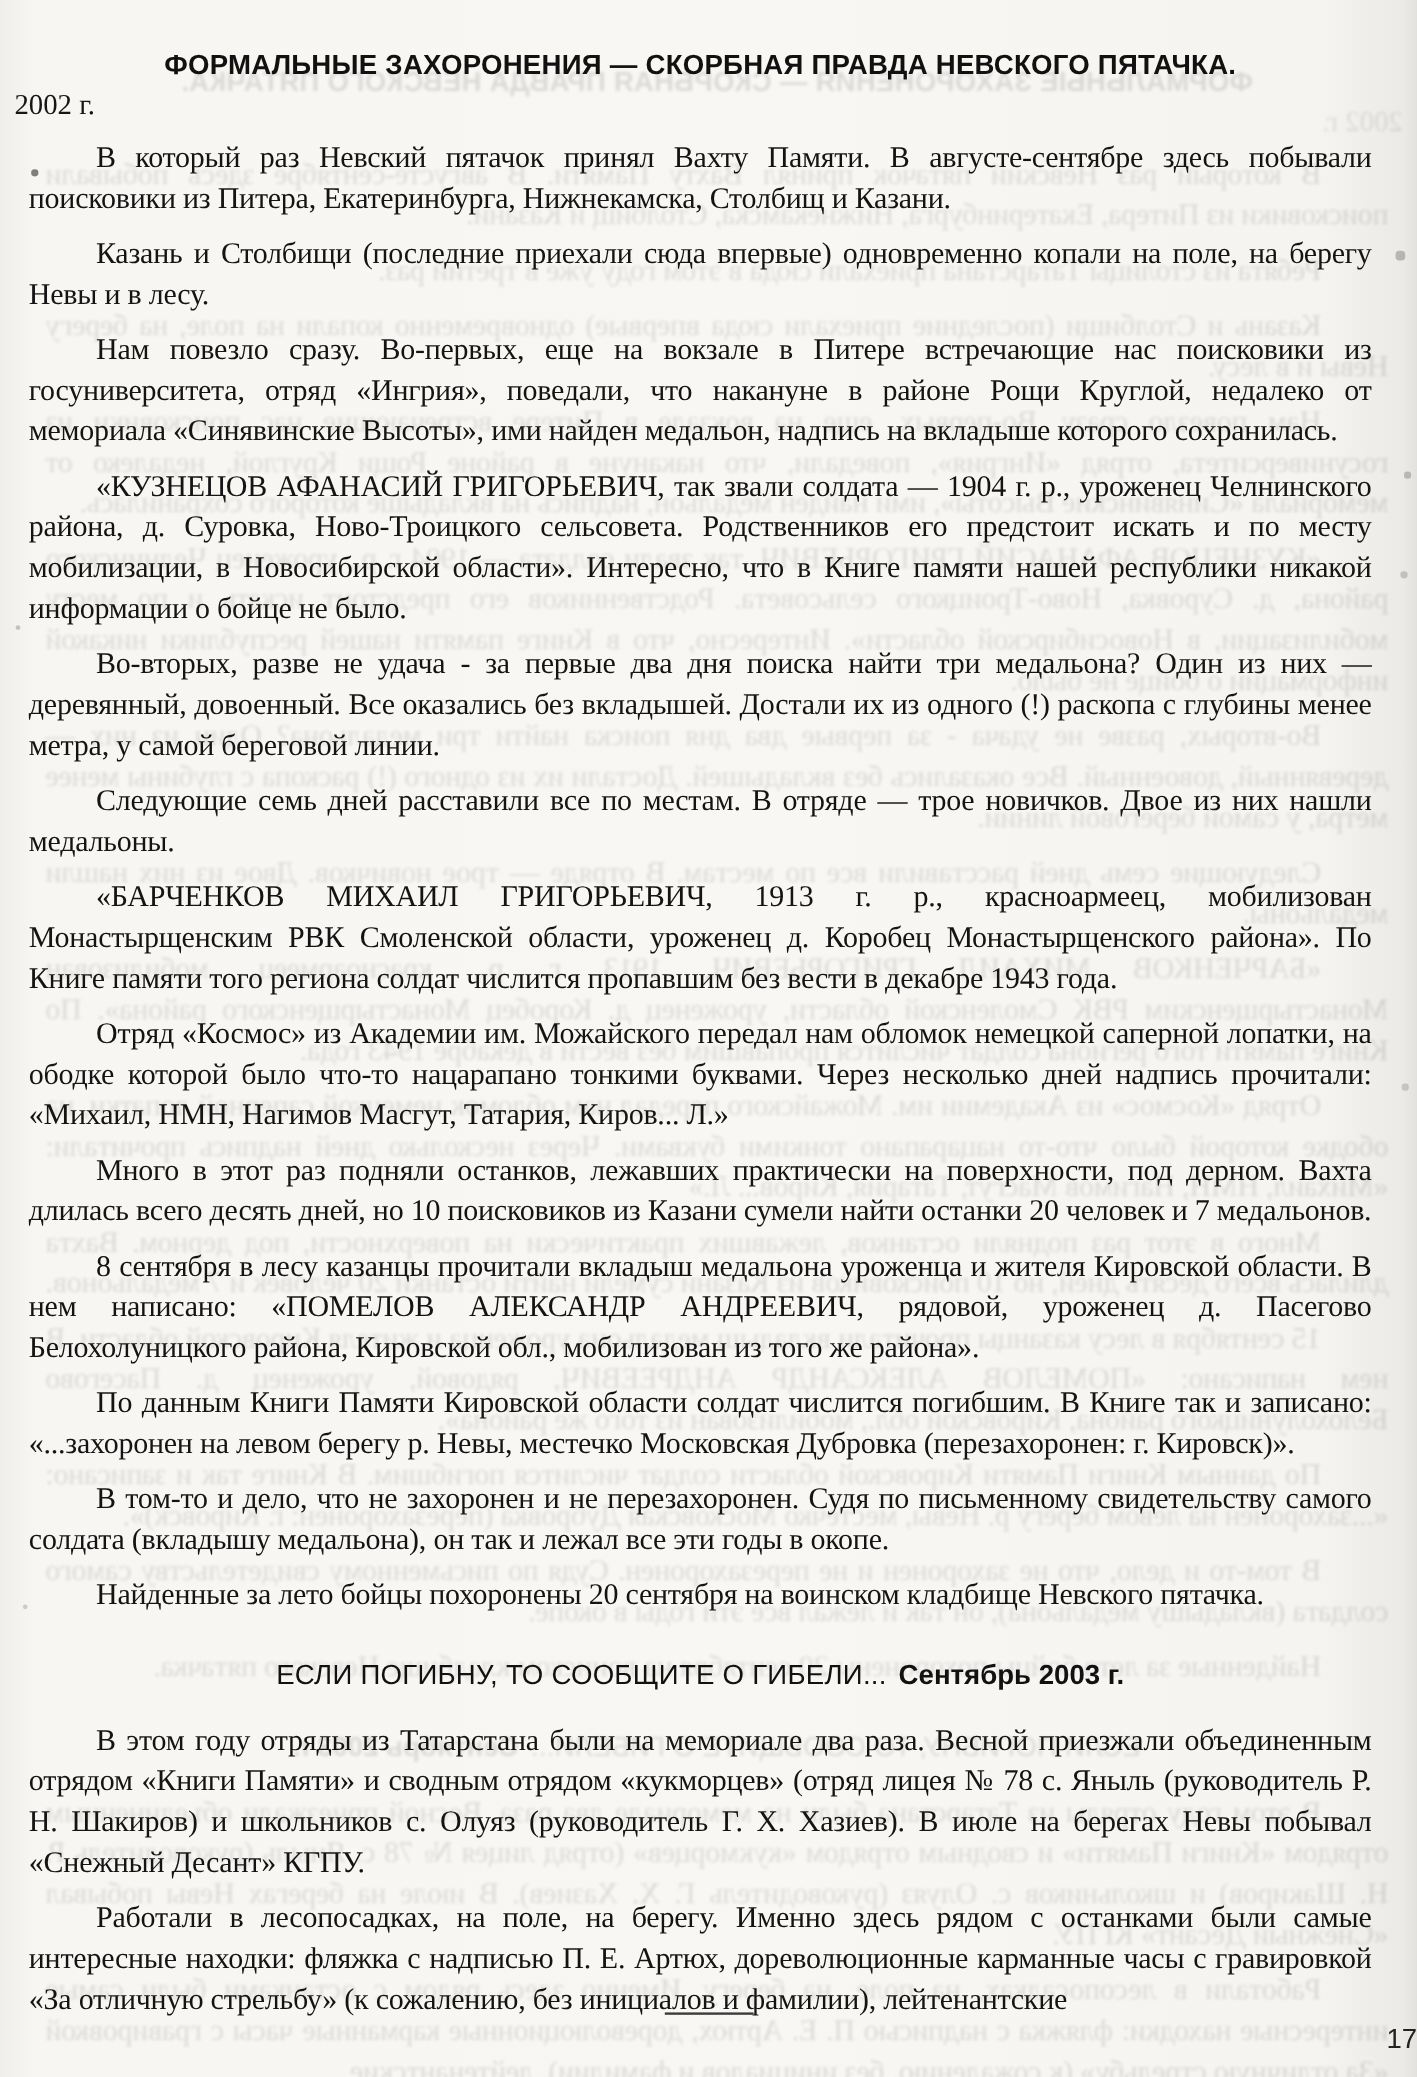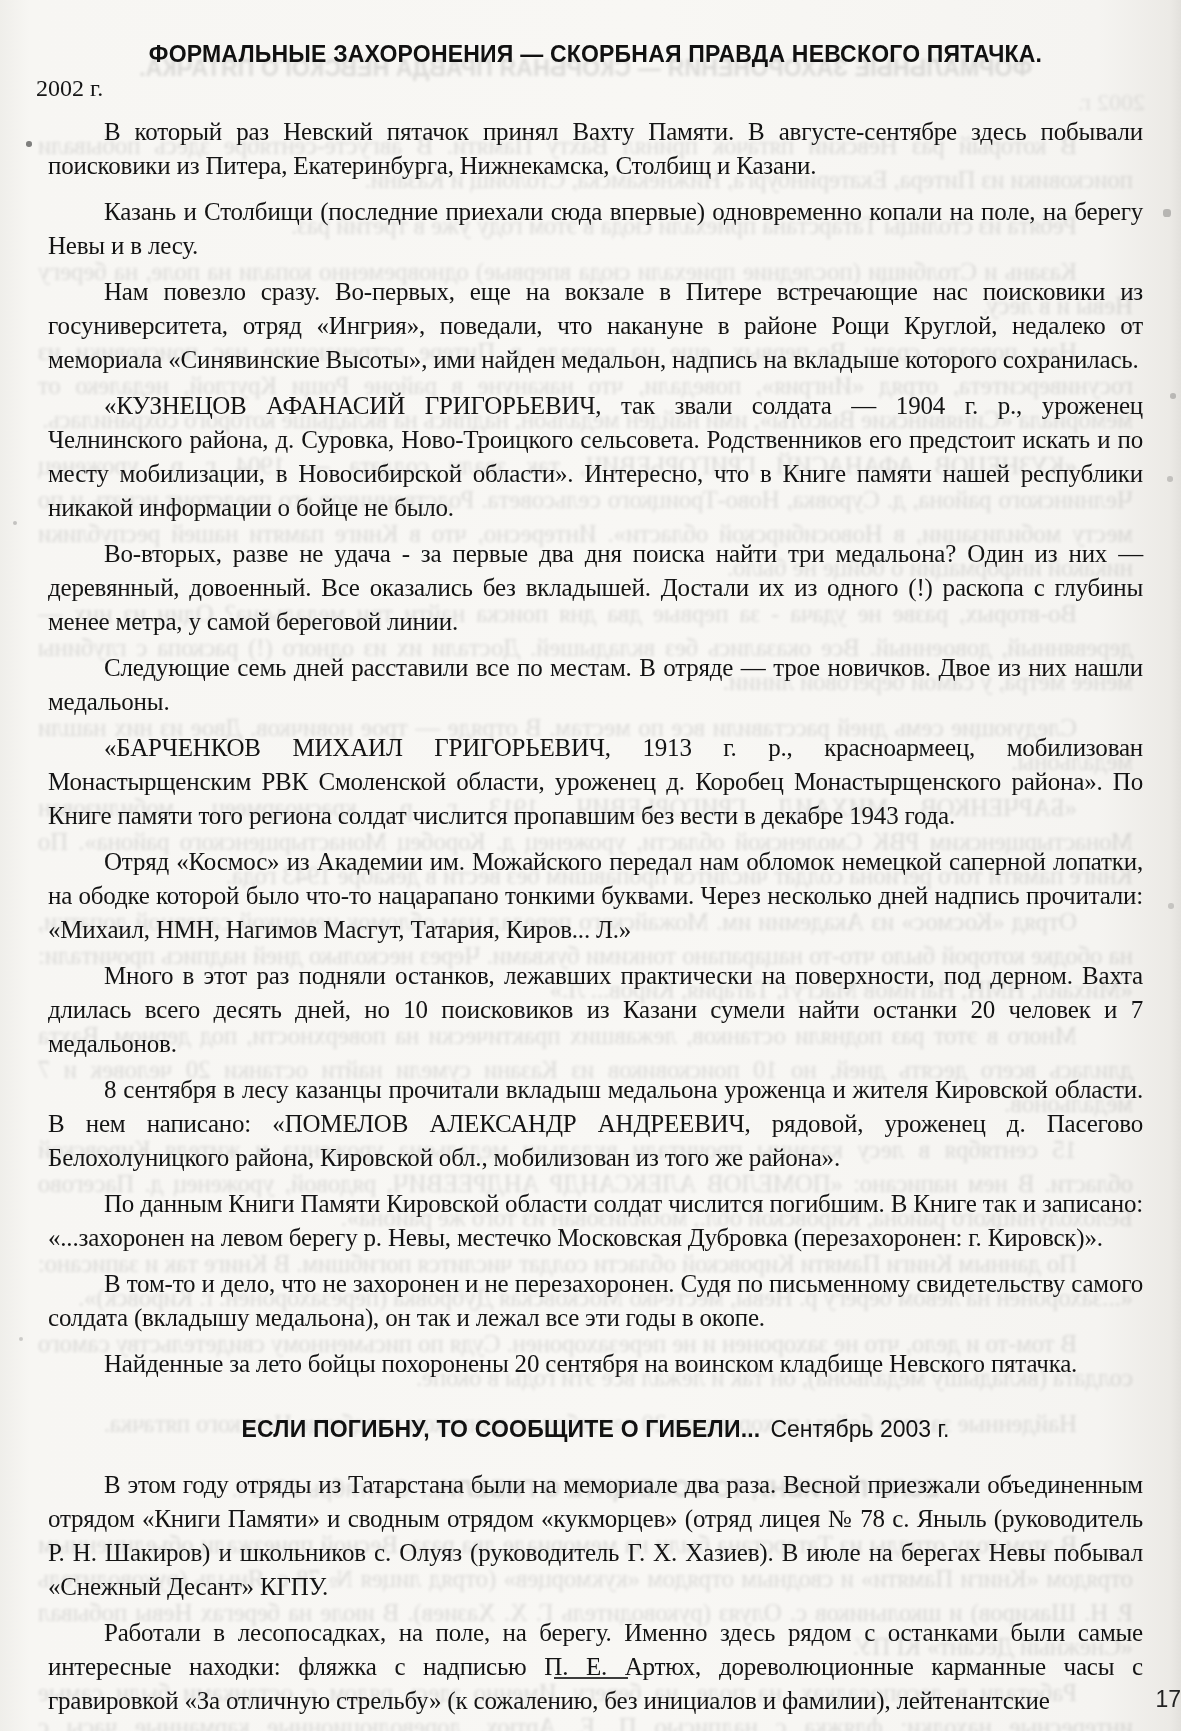--- a/index.html
+++ b/index.html
@@ -24,21 +24,21 @@
     transform:scaleX(-1);
     filter:blur(1.4px);
     opacity:0.12;
     color:#444;
     pointer-events:none;
     user-select:none;
   }
   .bleed .content { position:static; }
   .content {
     position:relative; z-index:1;
-    padding:40px 26px 0 36px;
+    padding:40px 26px 0 12px;
   }
   h1.doc-title {
     margin:0 0 4px 0;
     text-align:center;
     font-family:"Liberation Sans", "DejaVu Sans", sans-serif;
     font-weight:700;
     font-size:23px;
     line-height:1.25;
     letter-spacing:0.2px;
     color:#111;
@@ -61,22 +61,22 @@
   }
   h2.doc-heading2 {
     margin:34px 0 24px 0;
     text-align:center;
     font-family:"Liberation Sans", "DejaVu Sans", sans-serif;
     font-size:23px;
     line-height:1.25;
     font-weight:400;
     color:#111;
   }
-  h2.doc-heading2 .h2-main { font-weight:700; letter-spacing:0.2px; }
-  h2.doc-heading2 .h2-date { font-weight:400; margin-left:10px; }
+  h2.doc-heading2 .h2-main { font-weight:400; letter-spacing:0.2px; }
+  h2.doc-heading2 .h2-date { font-weight:700; margin-left:10px; }
   .footer {
     position:absolute;
     left:0; bottom:18px; width:100%;
     z-index:2;
     text-align:right;
   }
   .footer-rule {
     width:74px; height:2px;
     background:#3c3c3c;
     margin:0 auto 7px auto;

